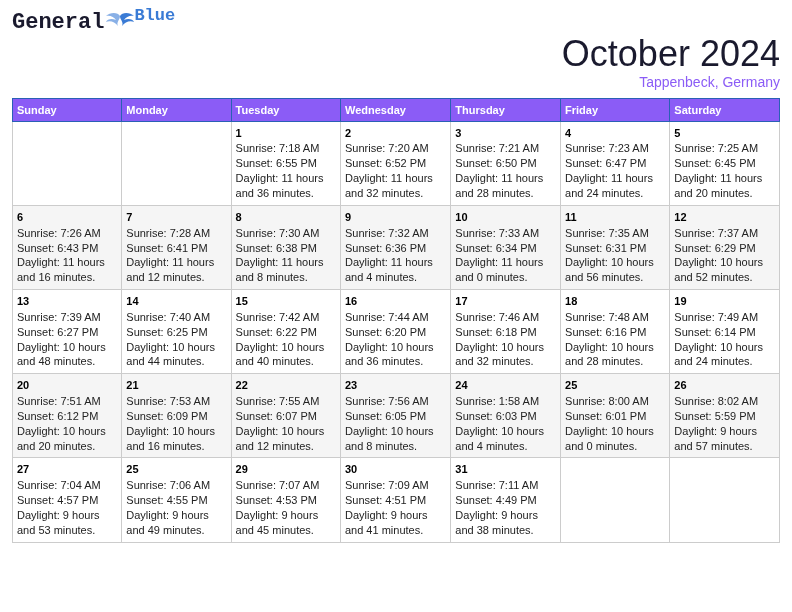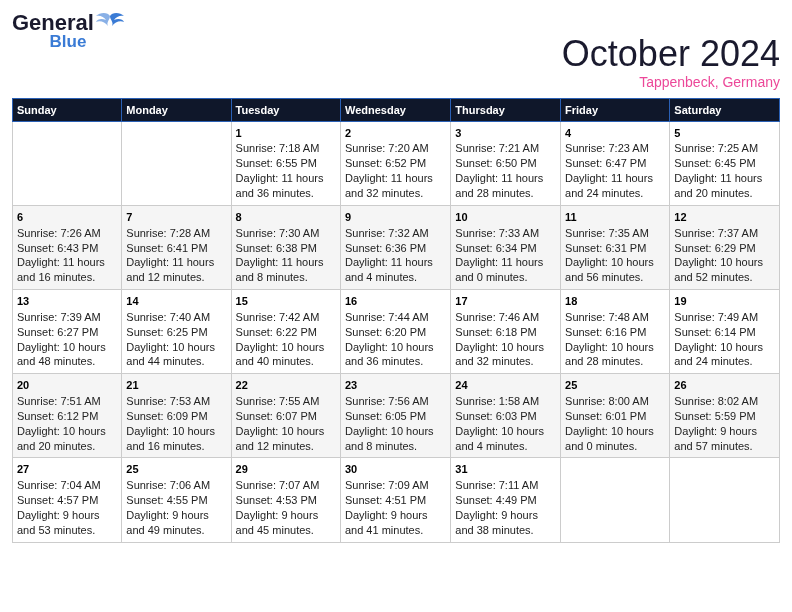--- a/index.html
+++ b/index.html
@@ -15,44 +15,45 @@
       padding: 10px 12px 8px 12px;
     }
     .header {
       display: flex;
       justify-content: space-between;
       align-items: flex-start;
       margin-bottom: 8px;
     }
     .logo {
       display: flex;
-      flex-direction: column;
-      align-items: center;
+      flex-direction: row;
+      align-items: flex-start;
+      font-family: Liberation Mono, monospace;
     }
     .title-section {
       text-align: right;
       margin-top: 24px;
     }
     .month-title {
       font-size: 36px;
       font-weight: normal;
       color: #1a1a2e;
       line-height: 1.1;
     }
     .location {
       font-size: 14px;
-      color: #ec4899;
+      color: #8b5cf6;
     }
     table {
       width: 100%;
       border-collapse: collapse;
       font-size: 10.5px;
     }
     thead tr th {
-      background-color: #0f172a;
+      background-color: #8b5cf6;
       color: white;
       padding: 5px 4px;
       text-align: left;
       font-weight: bold;
       font-size: 11px;
       border: 1px solid #2a60b5;
     }
     tbody tr td {
       border: 1px solid #ccc;
       padding: 4px 4px;

